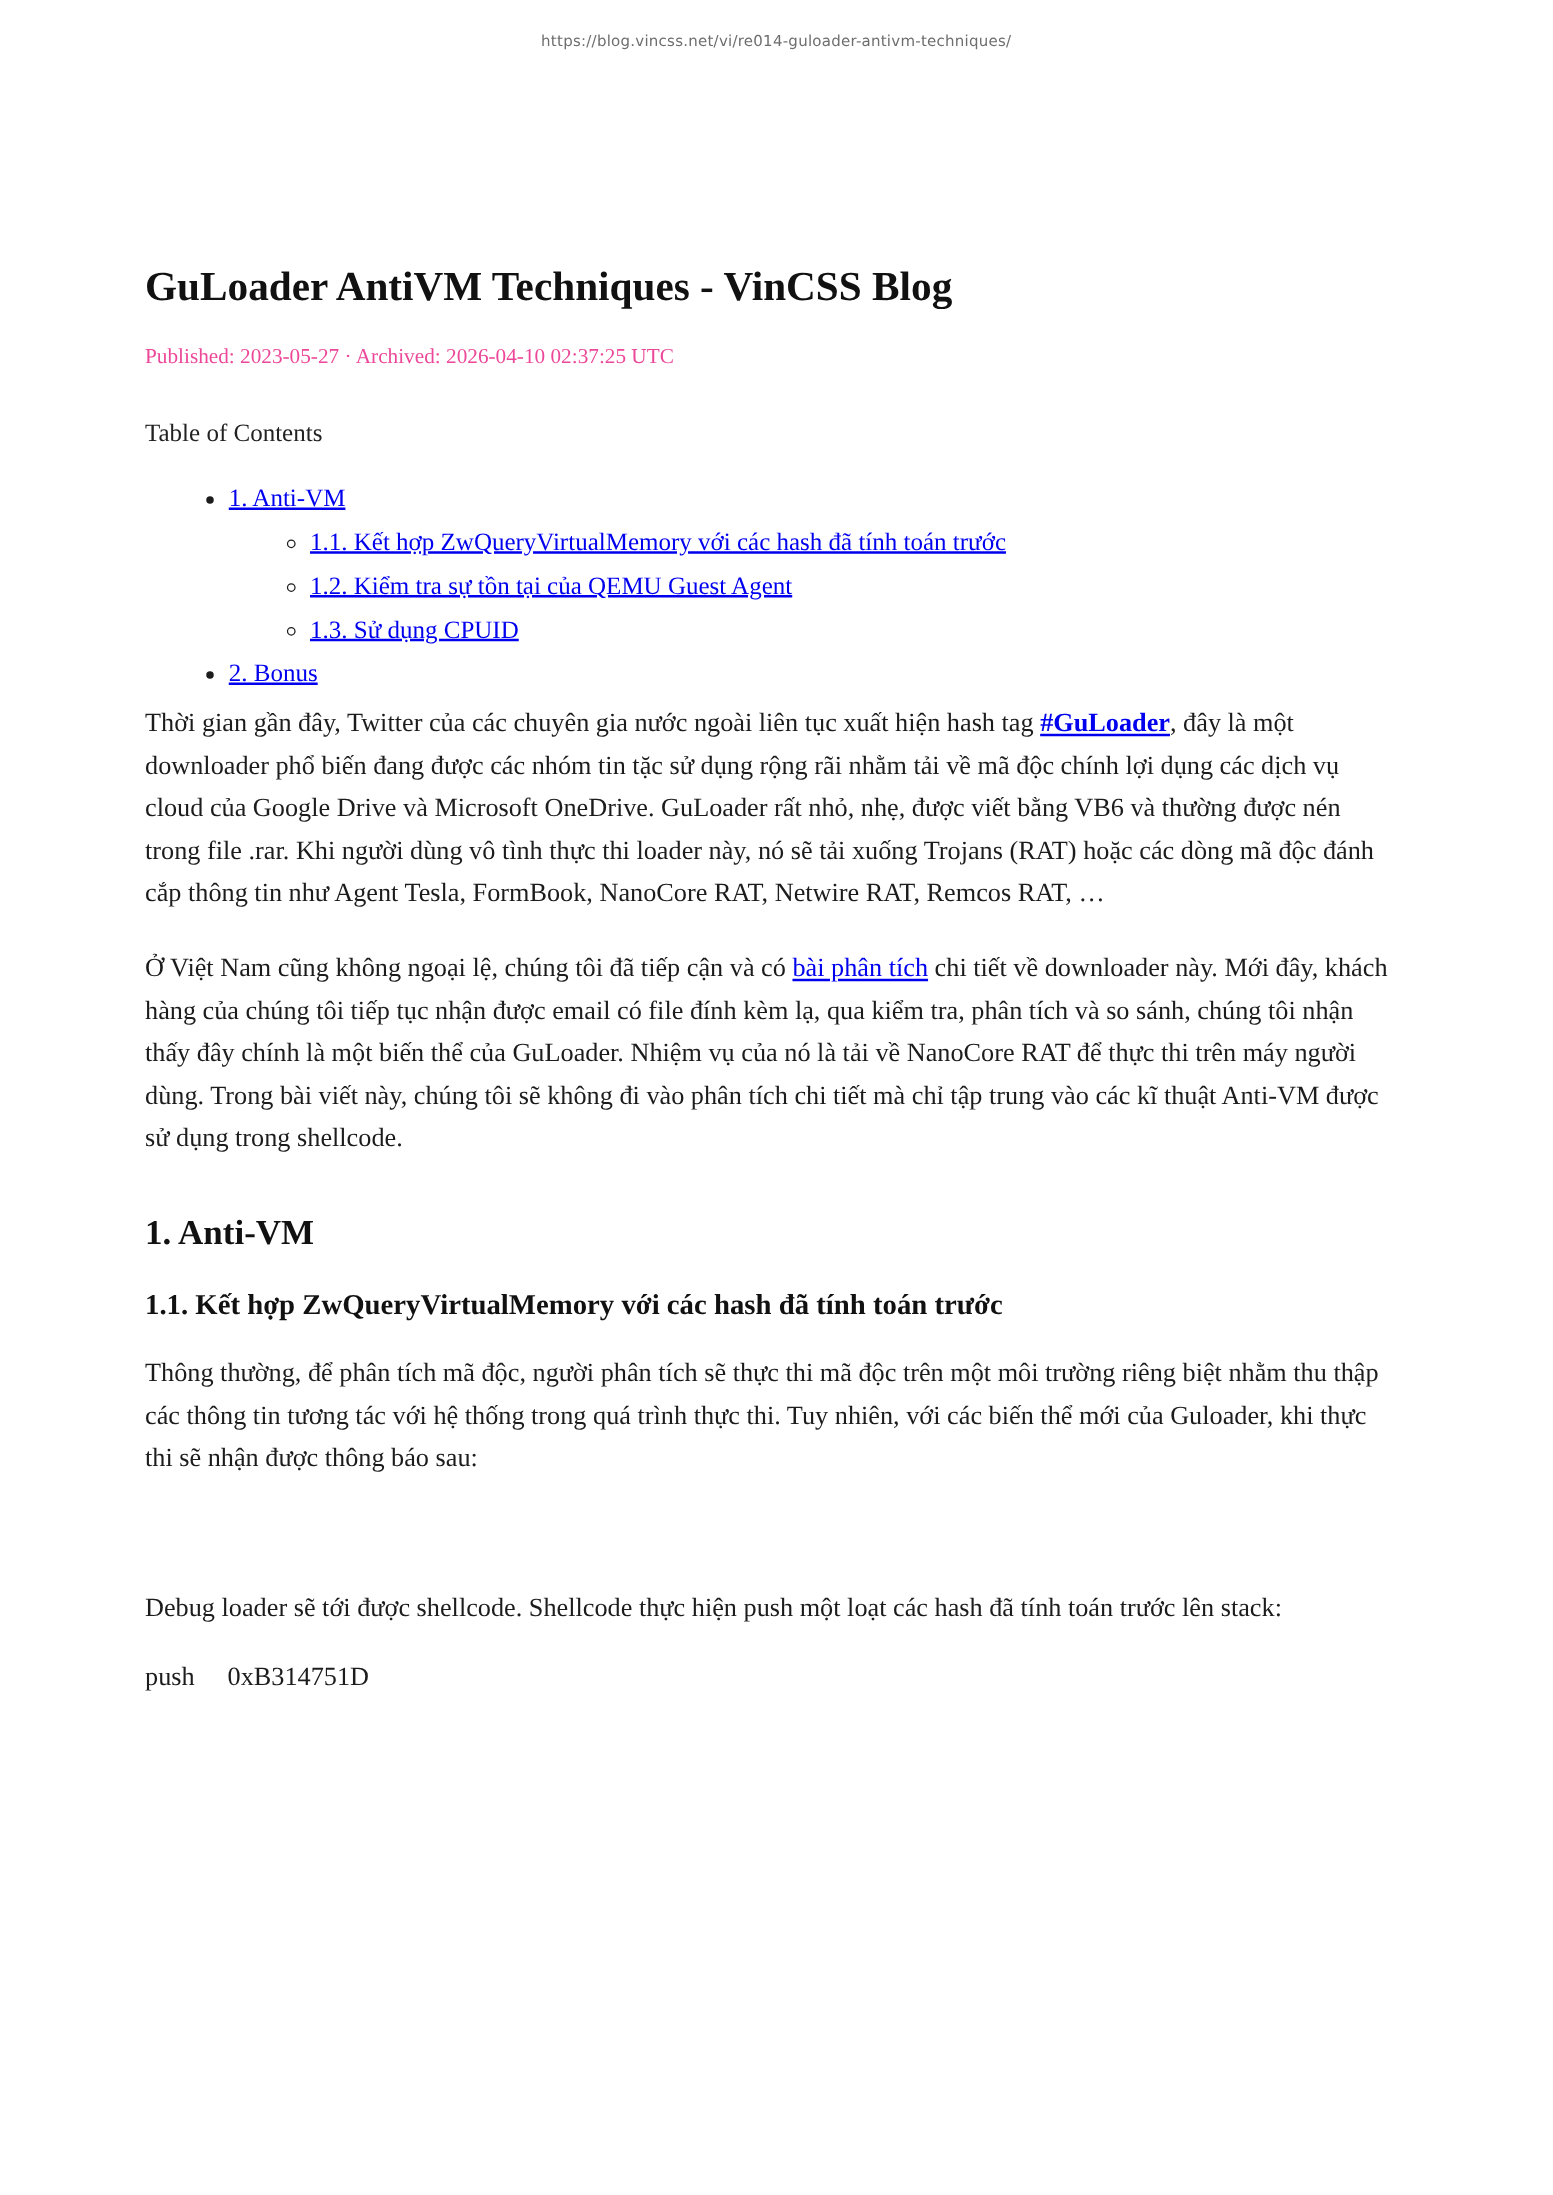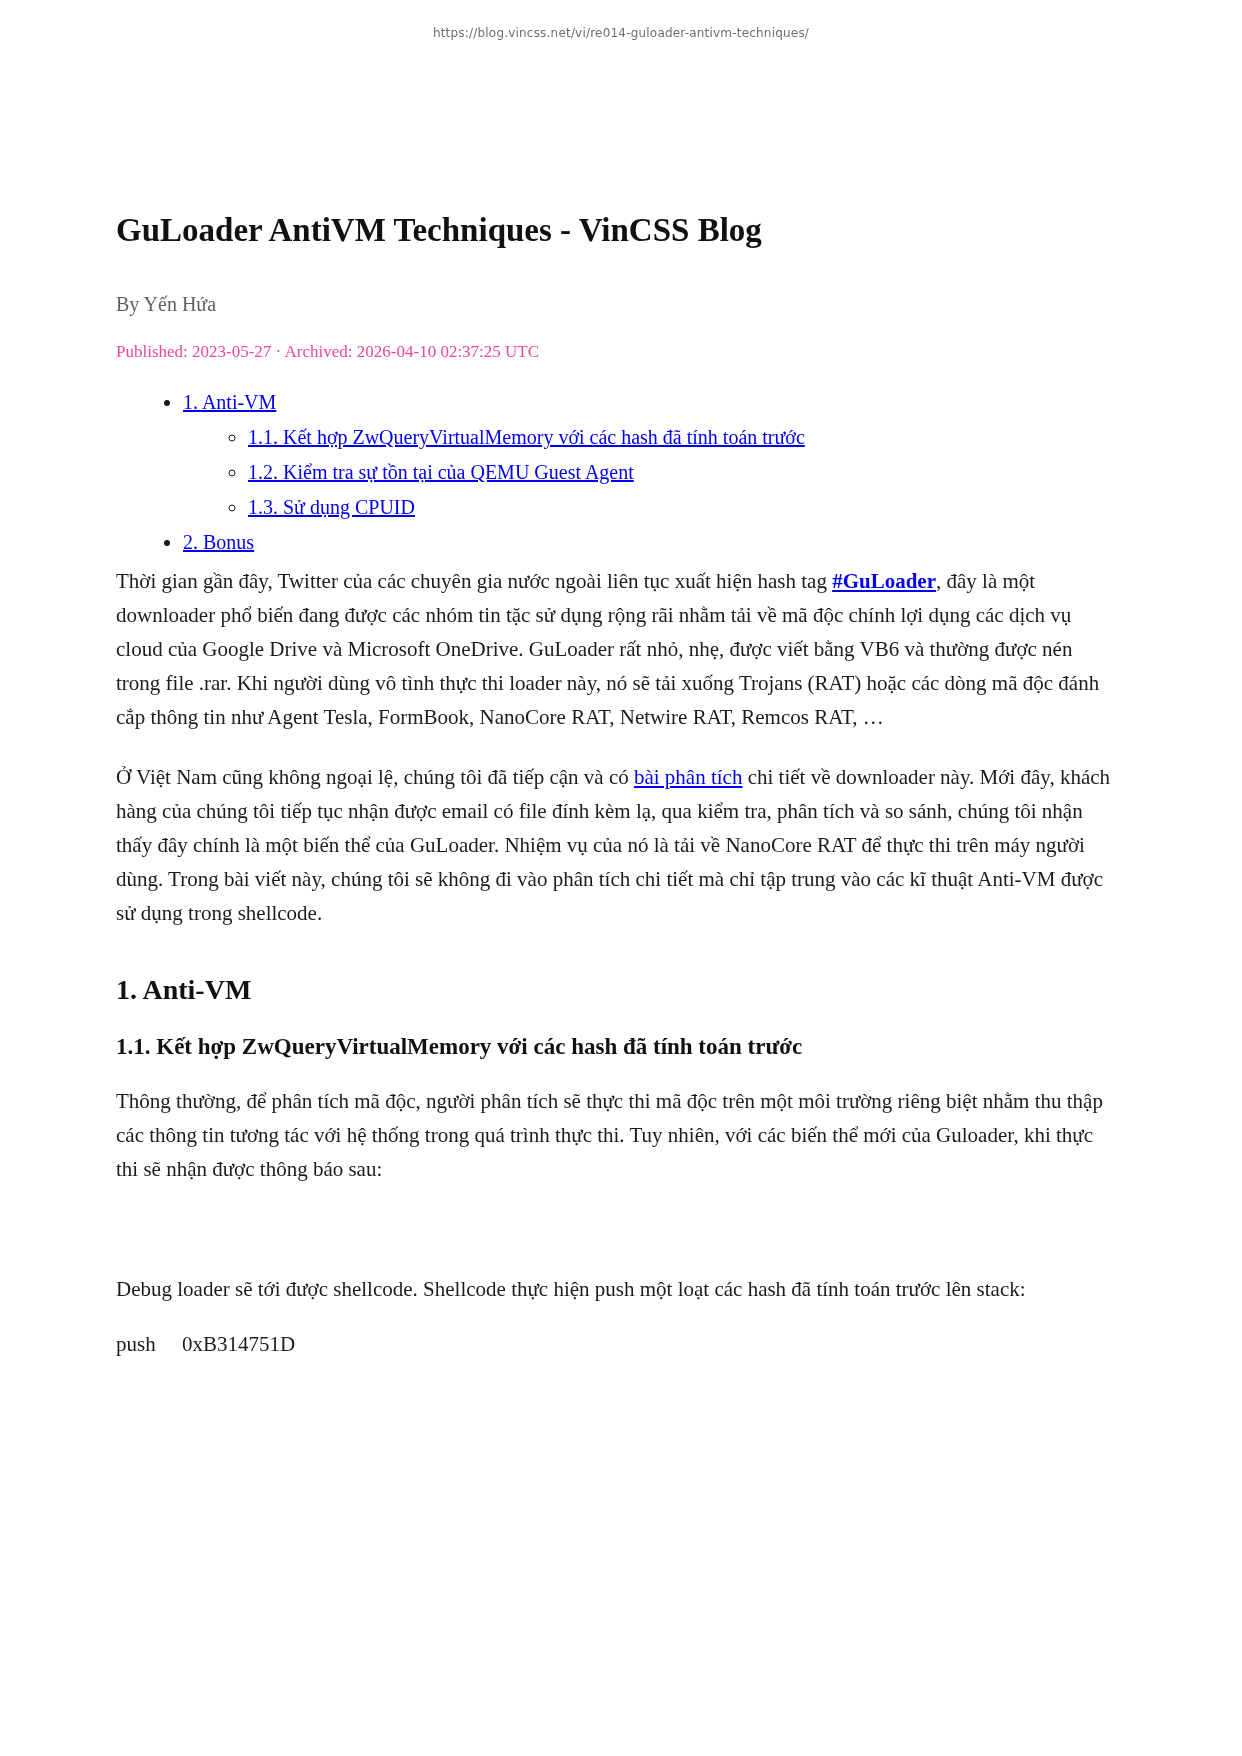--- a/index.html
+++ b/index.html
@@ -64,24 +64,24 @@
 <body>
 
 <div class="page">
 
   <div class="header-url">https://blog.vincss.net/vi/re014-guloader-antivm-techniques/</div>
 
   <div class="content">
 
     <h1 class="title">GuLoader AntiVM Techniques - VinCSS Blog</h1>
 
-    <p class="byline">By Yến Hứa</p>
 
     <p class="published">Published: 2023-05-27 · Archived: 2026-04-10 02:37:25 UTC</p>
 
+    <p class="toc-title">Table of Contents</p>
 
     <ul class="toc">
       <li>
         <a>1. Anti-VM</a>
         <ul>
           <li>
             <a>1.1. Kết hợp ZwQueryVirtualMemory với các hash đã tính toán trước</a>
           </li>
           <li>
             <a>1.2. Kiểm tra sự tồn tại của QEMU Guest Agent</a>

